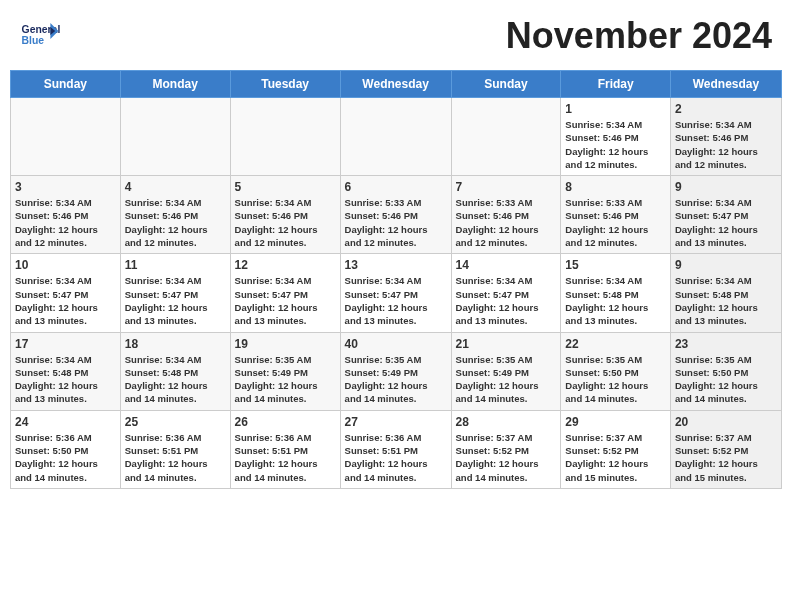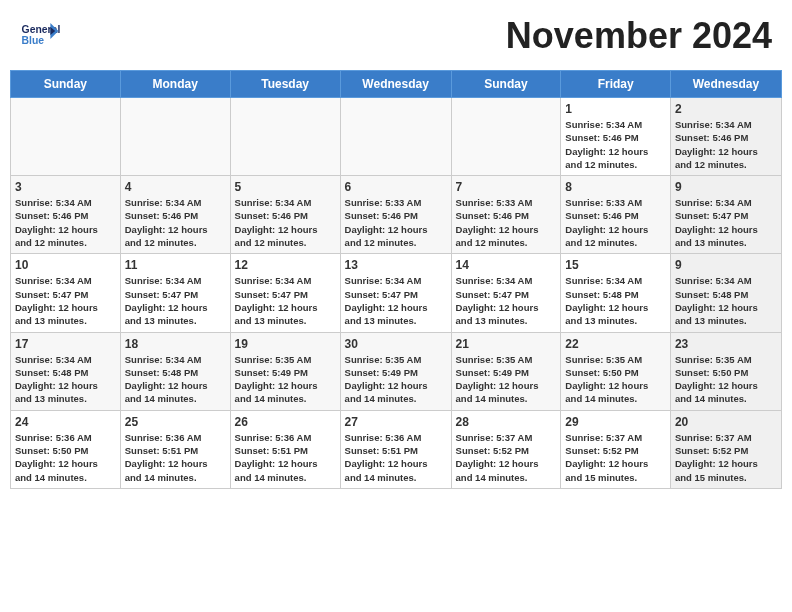--- a/index.html
+++ b/index.html
@@ -255,21 +255,21 @@
 and 14 minutes.</div>
         </td>
         <td>
           <span class="day-number">19</span>
           <div class="day-info" style="white-space: pre-line;">Sunrise: 5:35 AM
 Sunset: 5:49 PM
 Daylight: 12 hours
 and 14 minutes.</div>
         </td>
         <td>
-          <span class="day-number">30</span>
+          <span class="day-number">40</span>
           <div class="day-info" style="white-space: pre-line;">Sunrise: 5:35 AM
 Sunset: 5:49 PM
 Daylight: 12 hours
 and 14 minutes.</div>
         </td>
         <td>
           <span class="day-number">21</span>
           <div class="day-info" style="white-space: pre-line;">Sunrise: 5:35 AM
 Sunset: 5:49 PM
 Daylight: 12 hours

